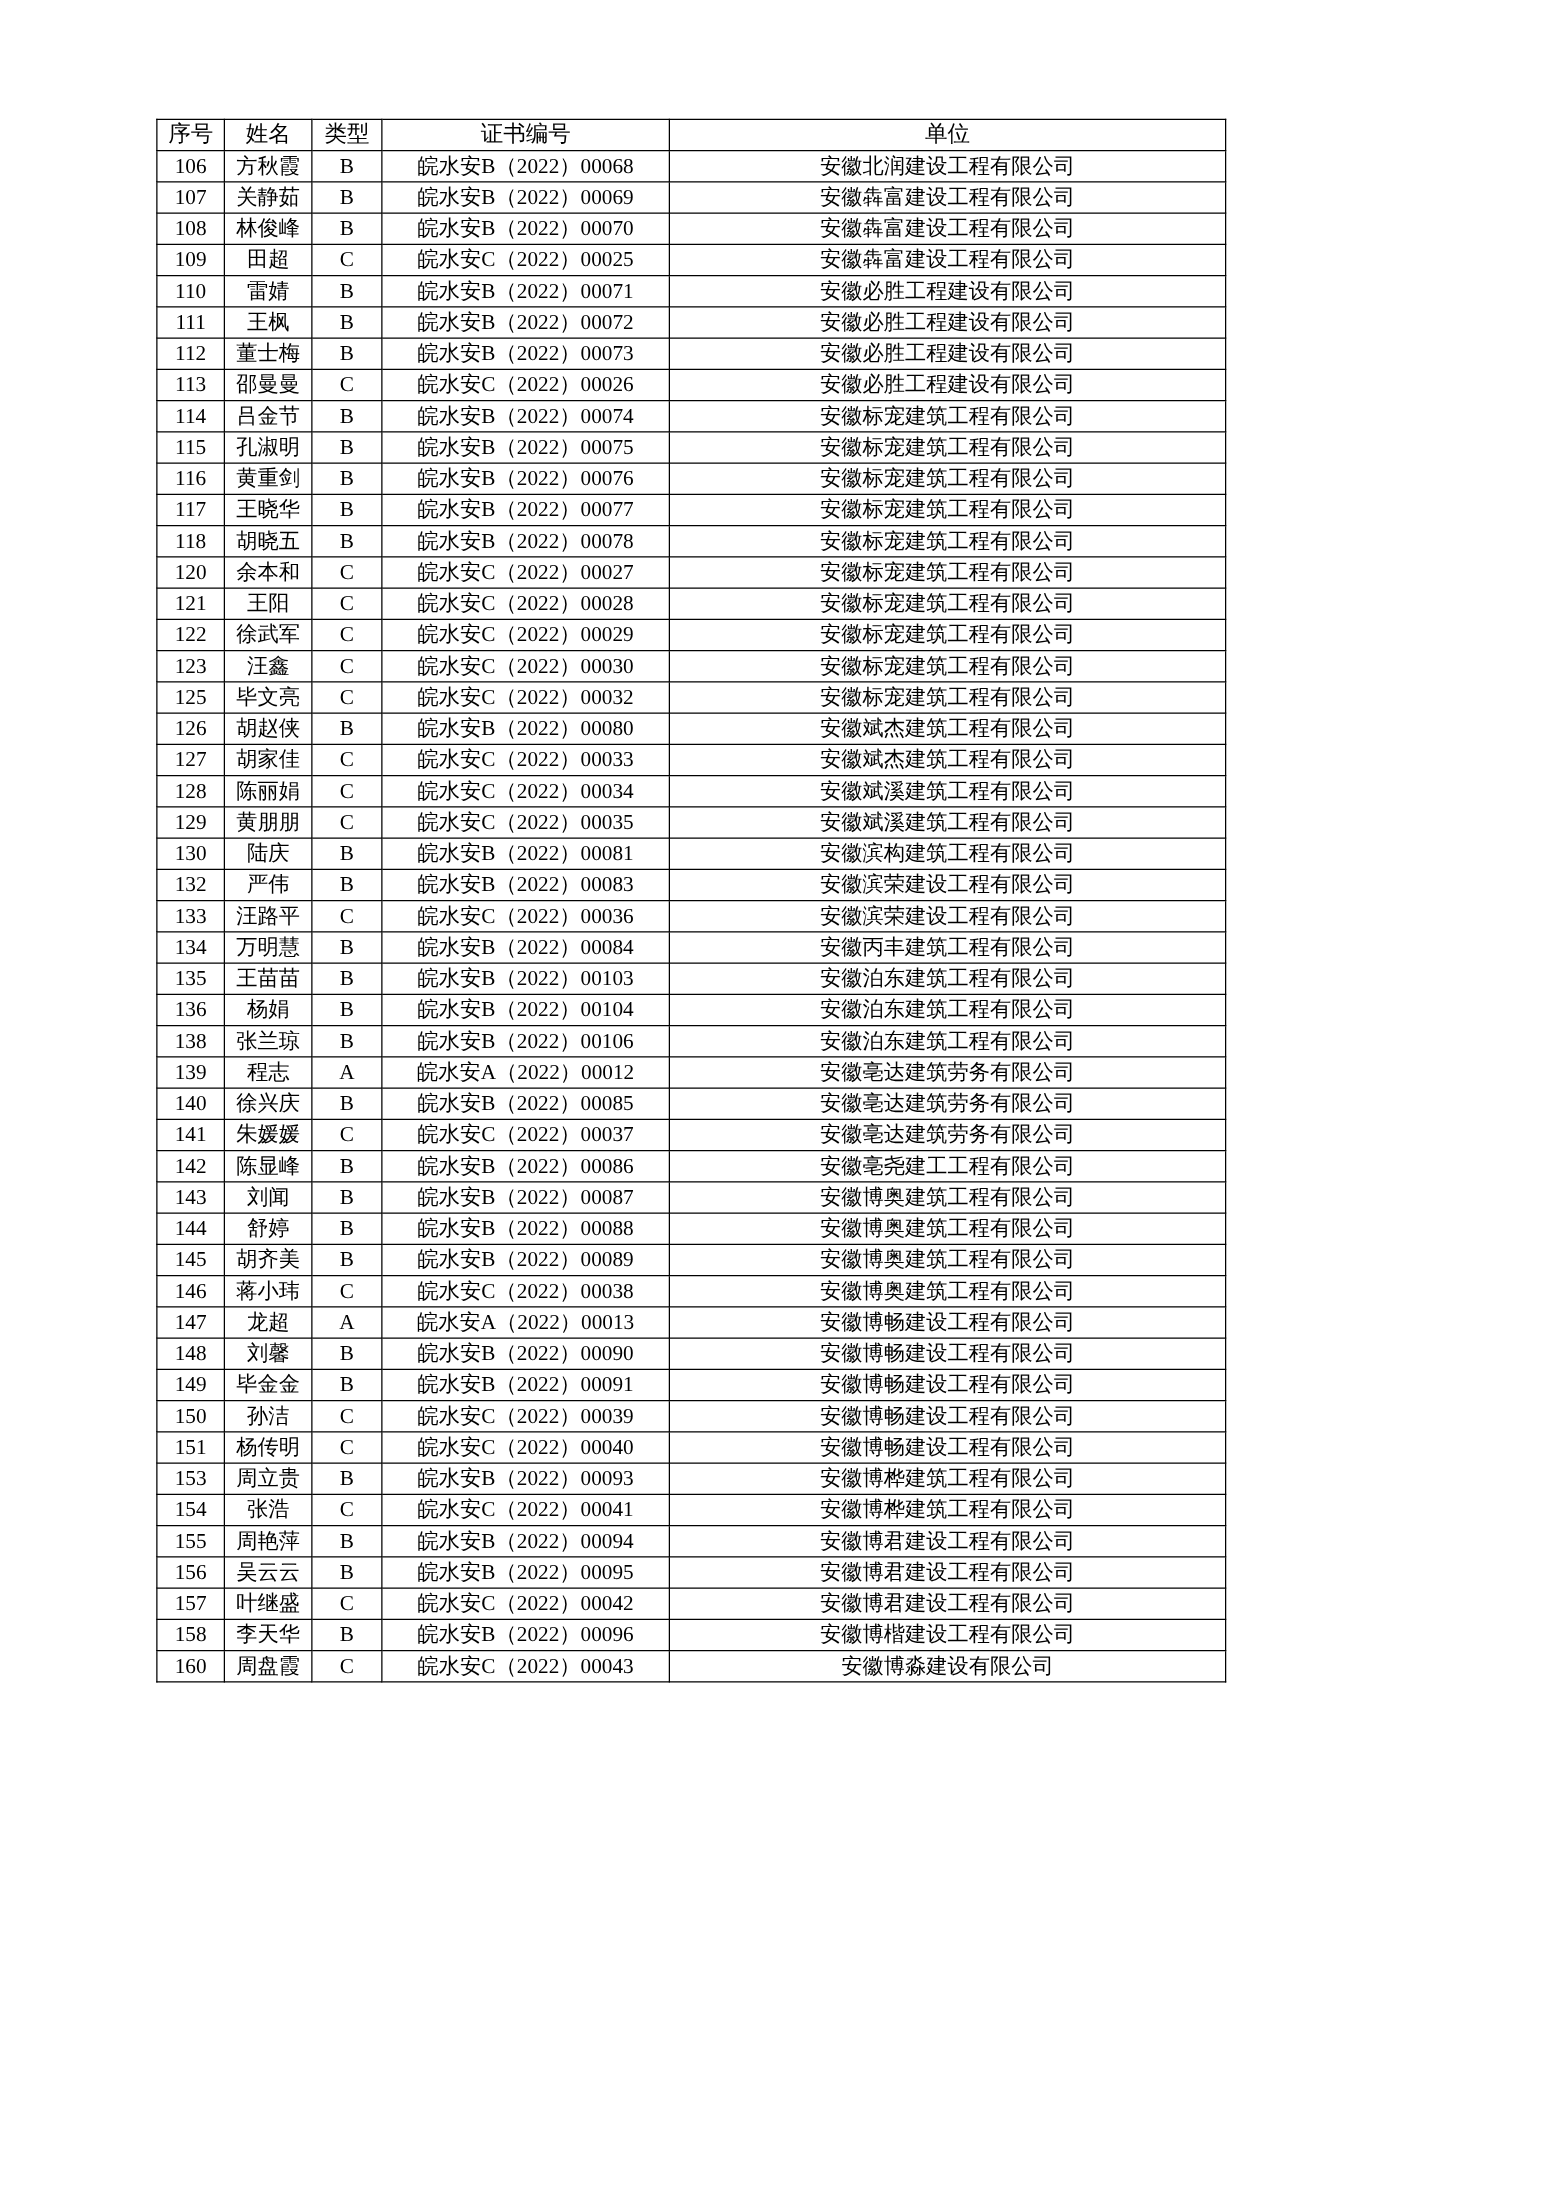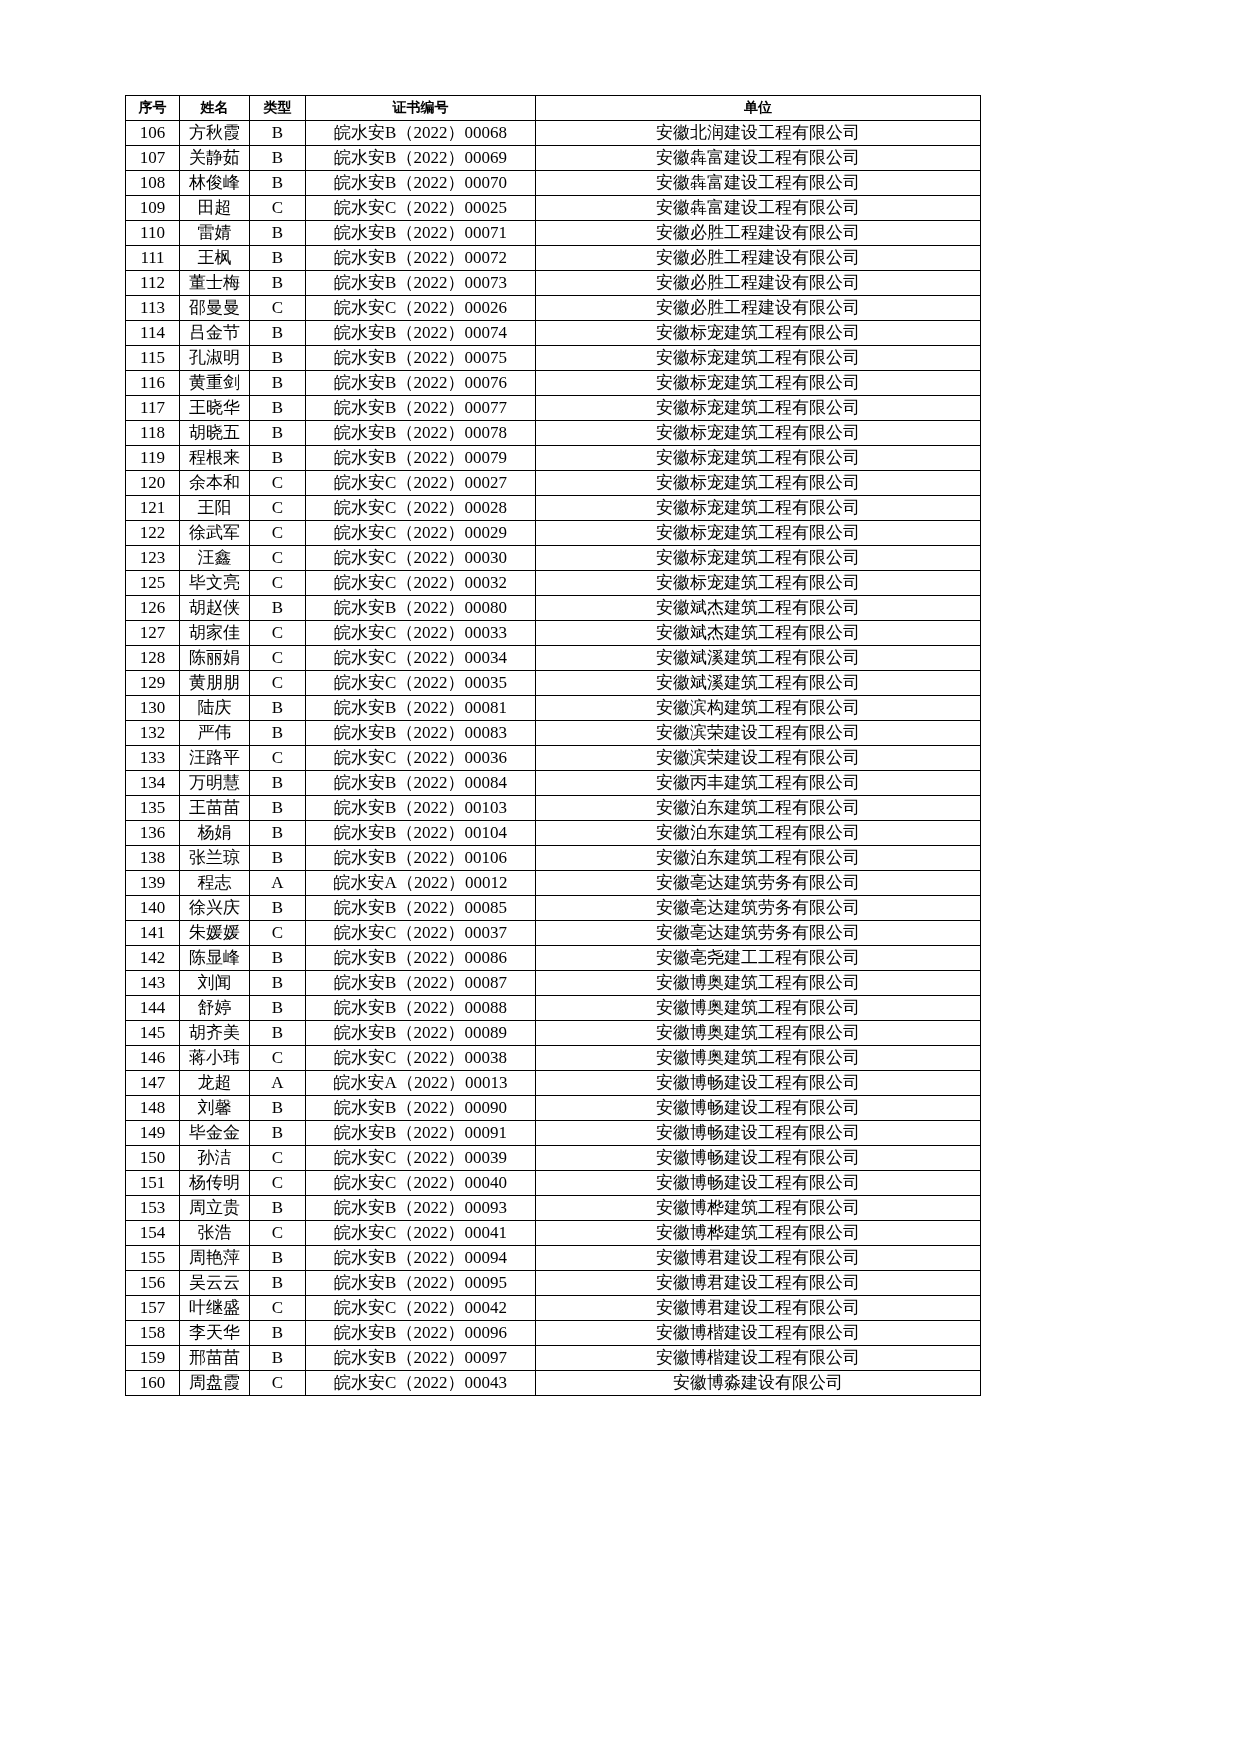--- a/index.html
+++ b/index.html
@@ -29,22 +29,22 @@
     vertical-align: middle;
     font-size: 17px;
     line-height: 1.1;
     padding: 1px 3px;
     height: 22px;
     white-space: nowrap;
     overflow: hidden;
     color: #000;
   }
   table.cert-table th {
-    font-weight: bold;
-    font-size: 14px;
+    font-weight: normal;
+    font-size: 18px;
   }
   col.c-index { width: 54px; }
   col.c-name  { width: 70px; }
   col.c-type  { width: 56px; }
   col.c-cert  { width: 230px; }
   col.c-org   { width: 445px; }
 </style>
 </head>
 <body>
 
@@ -152,27 +152,20 @@
           <td>安徽标宠建筑工程有限公司</td>
         </tr>
         <tr>
           <td>118</td>
           <td>胡晓五</td>
           <td>B</td>
           <td>皖水安B（2022）00078</td>
           <td>安徽标宠建筑工程有限公司</td>
         </tr>
         <tr>
-          <td>119</td>
-          <td>程根来</td>
-          <td>B</td>
-          <td>皖水安B（2022）00079</td>
-          <td>安徽标宠建筑工程有限公司</td>
-        </tr>
-        <tr>
           <td>120</td>
           <td>余本和</td>
           <td>C</td>
           <td>皖水安C（2022）00027</td>
           <td>安徽标宠建筑工程有限公司</td>
         </tr>
         <tr>
           <td>121</td>
           <td>王阳</td>
           <td>C</td>
@@ -404,27 +397,20 @@
           <td>安徽博君建设工程有限公司</td>
         </tr>
         <tr>
           <td>158</td>
           <td>李天华</td>
           <td>B</td>
           <td>皖水安B（2022）00096</td>
           <td>安徽博楷建设工程有限公司</td>
         </tr>
         <tr>
-          <td>159</td>
-          <td>邢苗苗</td>
-          <td>B</td>
-          <td>皖水安B（2022）00097</td>
-          <td>安徽博楷建设工程有限公司</td>
-        </tr>
-        <tr>
           <td>160</td>
           <td>周盘霞</td>
           <td>C</td>
           <td>皖水安C（2022）00043</td>
           <td>安徽博淼建设有限公司</td>
         </tr>
       </tbody>
   </table>
 </div>
 

